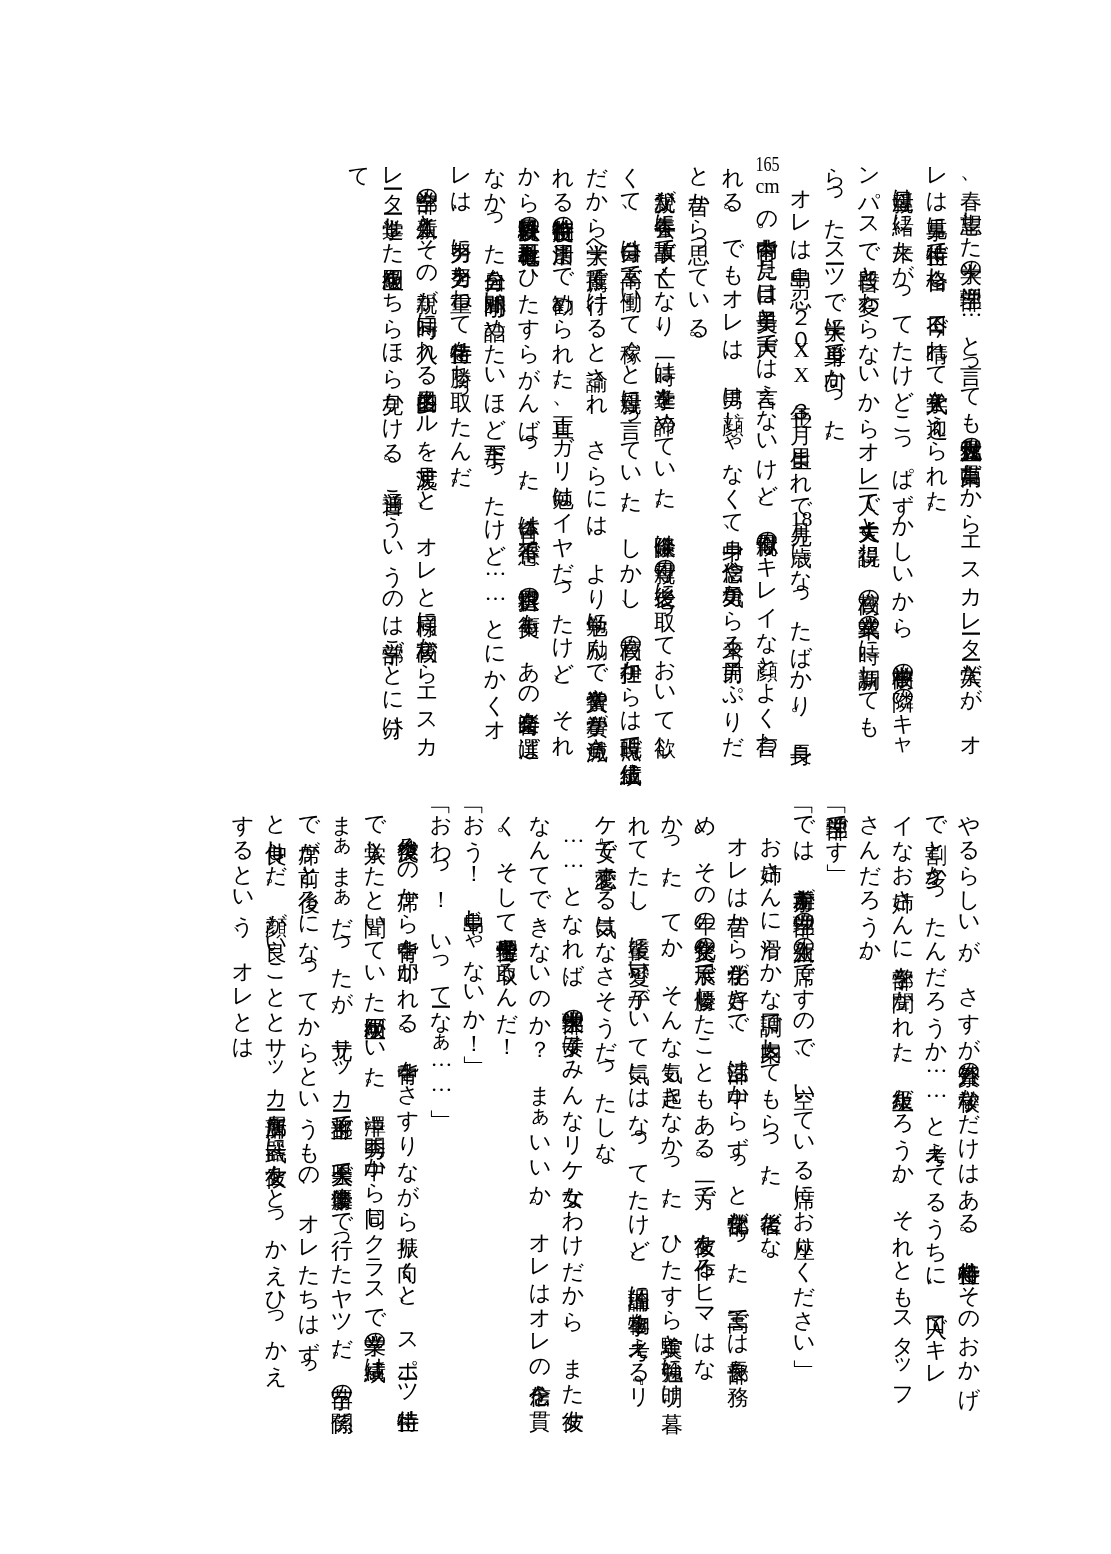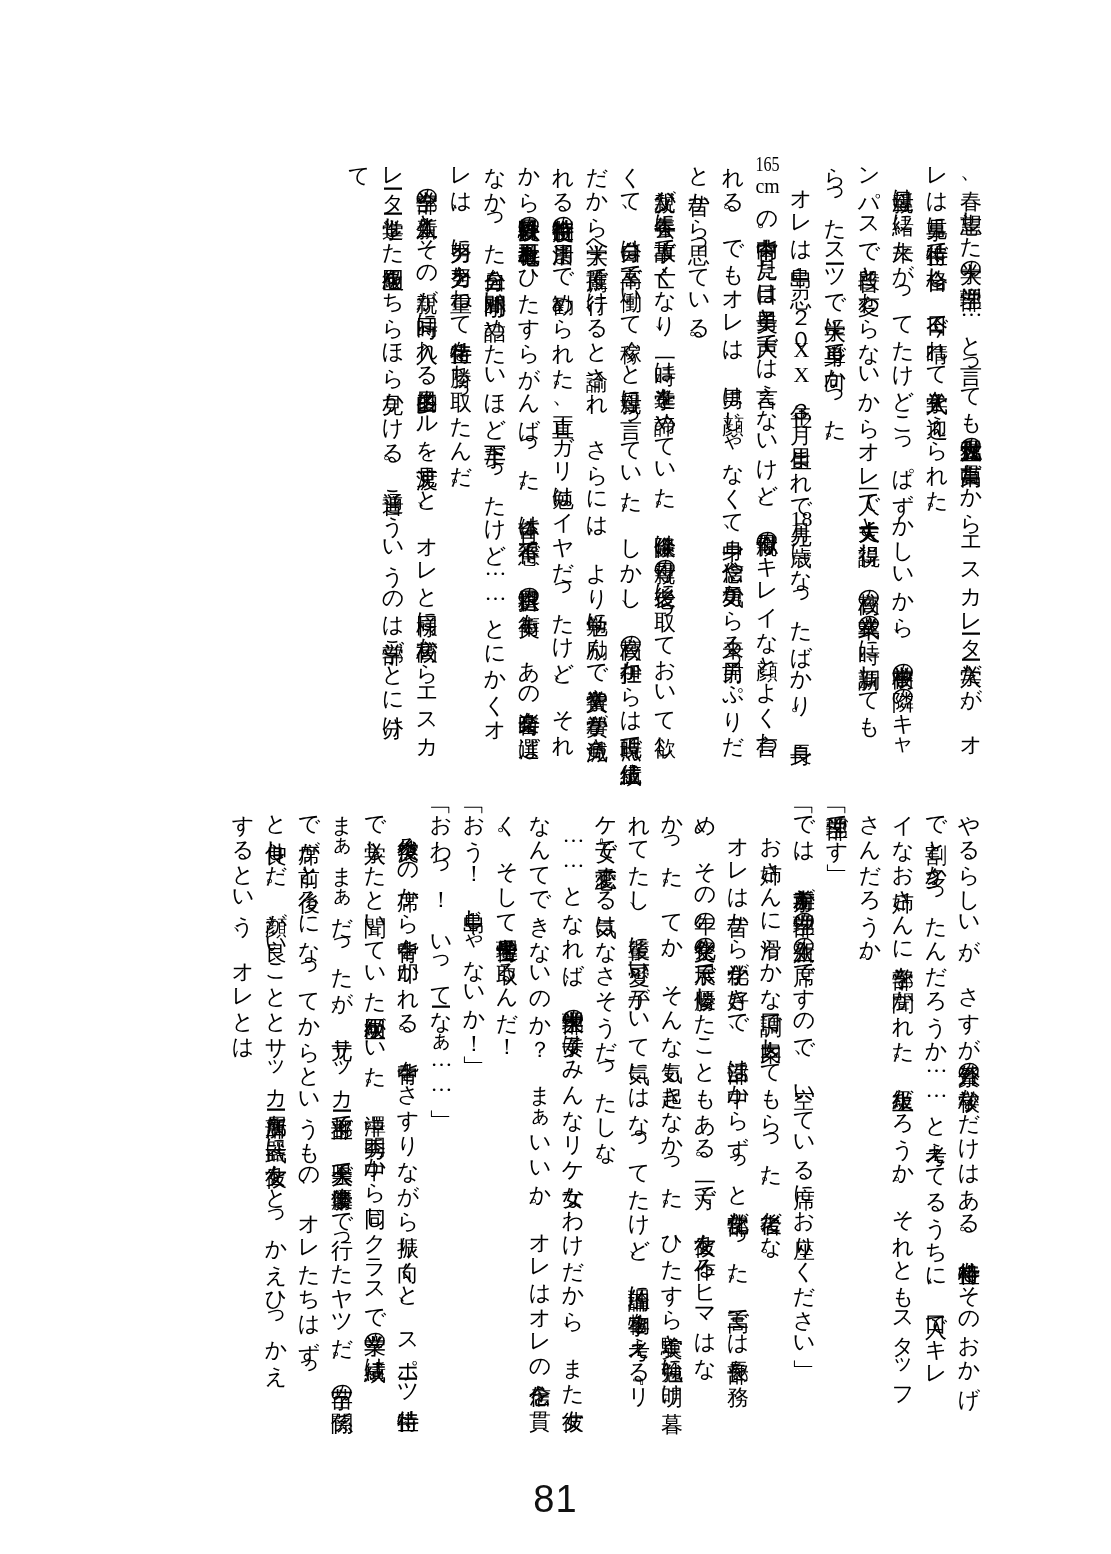--- a/index.html
+++ b/index.html
@@ -82,14 +82,13 @@
       <p>「理学部です」</p>
       <p>「では、左手前方が理学部の新入生の席ですので、空いている席にお座りください」</p>
       <p>　お姉さんに滑らかな口調で案内してもらった。後者だな。</p>
       <p>　オレは昔から化学が好きで、部活は中一からずっと化学部だった。高三では部長を務め、その年の文化祭の展示で優勝したこともある。一方で、彼女を作るヒマはなかった。てか、そんな気も起きなかった。ひたすら実験と勉強に明け暮れてたし、後輩に可愛い子がいて気にはなってたけど、論理的に物事を考える『リケ女』で恋愛する気はなさそうだったしな。</p>
       <p>　……となれば、大学理学部の女子はみんなリケ女なわけだから、また彼女なんてできないのか？　まぁいいか。オレはオレの信念を貫く。そして理学博士号を取るんだ！</p>
       <p>「おう！　中島じゃないか！」</p>
       <p>「おわっ！　いってーなぁ……」</p>
       <p>　突然後ろの席から背中を叩かれる。背中をさすりながら振り向くと、スポーツ特待生で入学したと聞いていた同級生がいた。中澤　秀明。中一から同じクラスで学業の成績はまぁまぁだったが、元サッカー部主将で、県大会で準優勝まで行ったヤツだ。苗字の関係で席が前と後ろになってからというもの、オレたちはずっと仲良しだ。顔が良いこととサッカー部所属を武器に彼女をとっかえひっかえするという、オレとは</p>
     </div>
 
-  <div class="pagenum">81</div>
 </div>
 
 </body></html>

